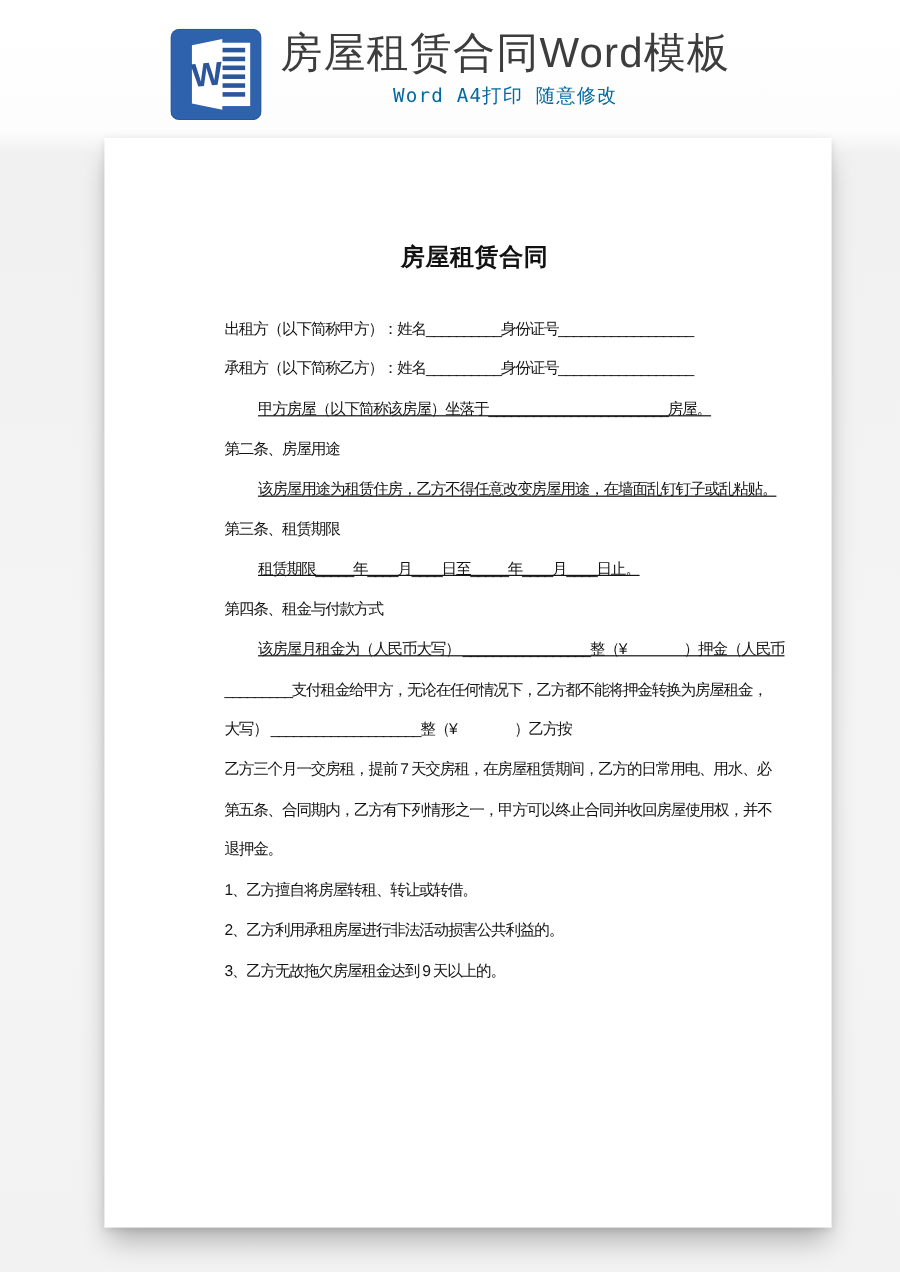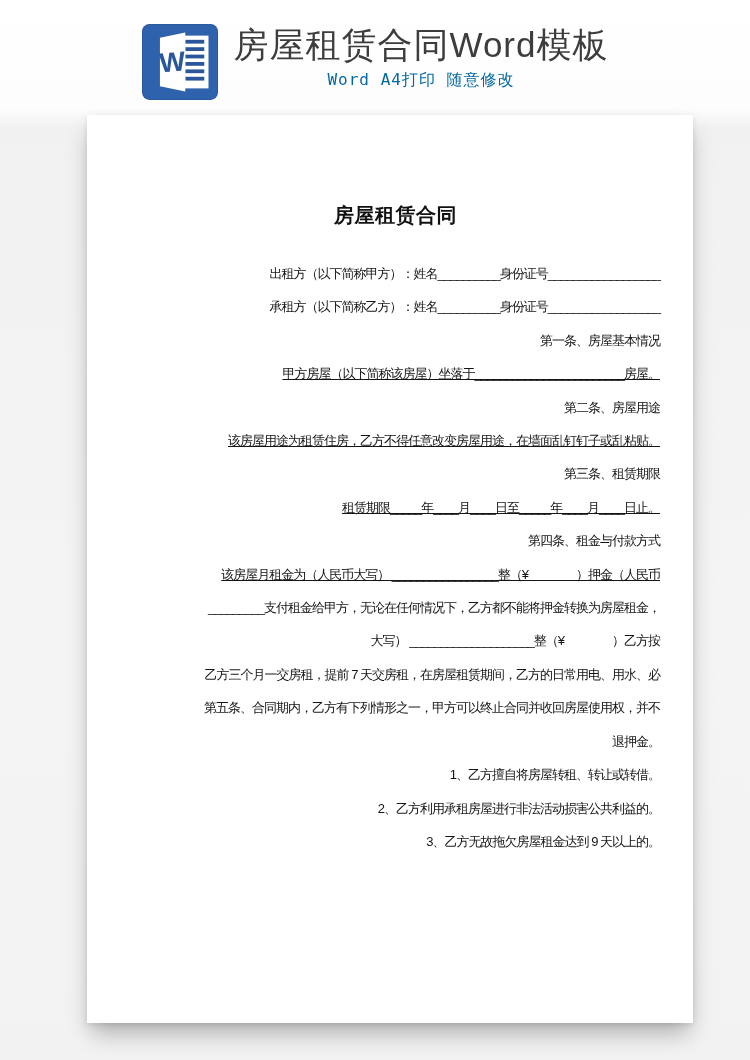--- a/index.html
+++ b/index.html
@@ -77,21 +77,20 @@
   }
   .doc-body {
     margin-top: 27px;
     font-size: 13px;
     color: #151515;
     letter-spacing: -1px;
   }
   .line {
     line-height: 33.4px;
     white-space: nowrap;
-    text-align: right;
   }
   .line.indent { padding-left: 28px; text-decoration: underline; }
 </style>
 </head>
 <body>
 
 <header class="tpl-header">
   <span class="word-icon">
     <svg viewBox="0 0 72 72" width="76" height="76" aria-hidden="true">
       <rect x="0" y="0" width="72" height="72" rx="7" fill="#2b579a"></rect>
@@ -115,21 +114,20 @@
     <span class="tpl-title">房屋租赁合同Word模板</span>
     <span class="tpl-subtitle">Word A4打印 随意修改</span>
   </span>
 </header>
 
 <main class="paper">
   <h1 class="doc-title">房屋租赁合同</h1>
   <div class="doc-body" id="doc-body">
       <div class="line">出租方（以下简称甲方）：姓名__________身份证号__________________</div>
       <div class="line">承租方（以下简称乙方）：姓名__________身份证号__________________</div>
-      <div class="line">第一条、房屋基本情况</div>
       <div class="line indent">甲方房屋（以下简称该房屋）坐落于________________________房屋。</div>
       <div class="line">第二条、房屋用途</div>
       <div class="line indent">该房屋用途为租赁住房，乙方不得任意改变房屋用途，在墙面乱钉钉子或乱粘贴。</div>
       <div class="line">第三条、租赁期限</div>
       <div class="line indent">租赁期限_____年____月____日至_____年____月____日止。</div>
       <div class="line">第四条、租金与付款方式</div>
       <div class="line indent">该房屋月租金为（人民币大写） _________________整（¥　　　　）押金（人民币</div>
       <div class="line">_________支付租金给甲方，无论在任何情况下，乙方都不能将押金转换为房屋租金，</div>
       <div class="line">大写） ____________________整（¥　　　　）乙方按</div>
       <div class="line">乙方三个月一交房租，提前 7 天交房租，在房屋租赁期间，乙方的日常用电、用水、必</div>

